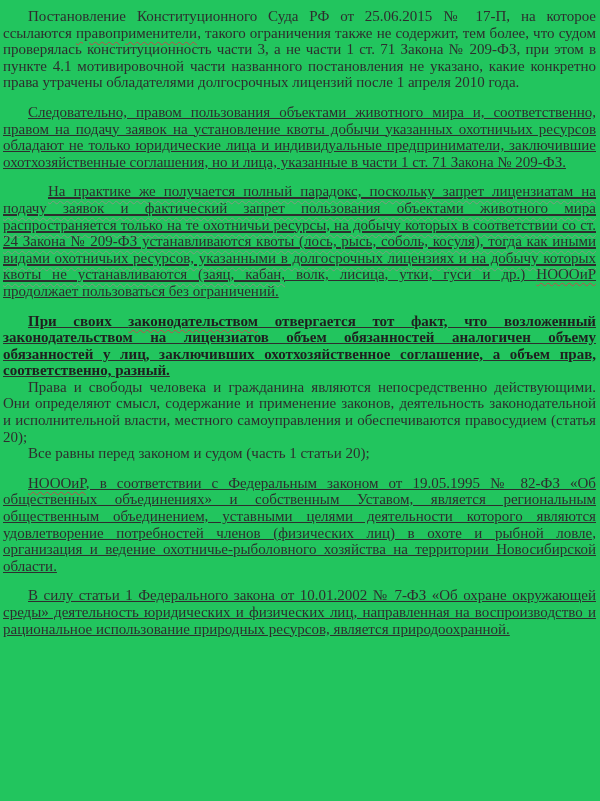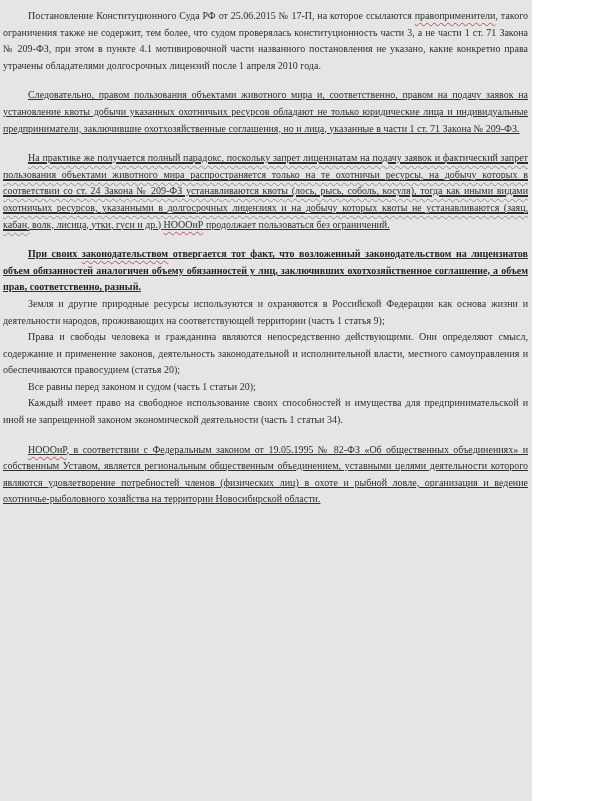--- a/index.html
+++ b/index.html
@@ -7,27 +7,27 @@
     padding: 0;
     background: #ffffff;
   }
   body {
     width: 600px;
     height: 801px;
     overflow: hidden;
     box-sizing: border-box;
   }
   .page {
-    width: 532px;
+    width: 600px;
     height: 801px;
     box-sizing: border-box;
     padding: 8px 4px 0 3px;
-    background: #e5e5e5;
+    background: #22c55e;
     font-family: "Liberation Serif", "DejaVu Serif", serif;
-    font-size: 10px;
+    font-size: 15px;
     line-height: 16.6px;
     color: #2e2e2e;
   }
   .para {
     margin: 0;
     text-indent: 25px;
     text-align: justify;
     hyphens: auto;
     -webkit-hyphens: auto;
   }
@@ -37,36 +37,36 @@
   .u {
     text-decoration: underline;
     text-decoration-thickness: 1px;
     text-underline-offset: 2px;
   }
   
   .g {
     text-decoration: underline wavy #7f9b7f;
     text-decoration-thickness: 1px;
     text-underline-offset: 4px;
+    margin-left: 20px;
   }
   
   .sp {
     text-decoration: underline wavy #c0504d;
     text-decoration-thickness: 1px;
     text-underline-offset: 2.5px;
   }
 </style>
 </head>
 <body>
 
 <div class="page">
   <div id="doc">
       <p class="para"><span>Постановление Конституционного Суда РФ от 25.06.2015 № 17-П, на которое ссылаются </span><span class="sp">правоприменители</span><span>, такого ограничения также не содержит, тем более, что судом проверялась конституционность части 3, а не части 1 ст. 71 Закона № 209-ФЗ, при этом в пункте 4.1 мотивировочной части названного постановления не указано, какие конкретно права утрачены обладателями долгосрочных лицензий после 1 апреля 2010 года.</span></p>
       <p class="para gap"><span>Следовательно, правом пользования объектами животного мира и, соответственно, правом на подачу заявок на установление квоты добычи указанных охотничьих ресурсов обладают не только юридические лица и индивидуальные предприниматели, заключившие охотхозяйственные соглашения, но и лица, указанные в части 1 ст. 71 Закона № 209-ФЗ.</span></p>
       <p class="para gap"><span class="g"><span class="u">На практике же получается полный парадокс, поскольку запрет лицензиатам на подачу заявок и фактический запрет пользования объектами животного мира распространяется только на те охотничьи ресурсы, на добычу которых в соответствии со ст. 24 Закона № 209-ФЗ устанавливаются квоты (лось, рысь, соболь, косуля), тогда как иными видами охотничьих ресурсов, указанными в долгосрочных лицензиях и на добычу которых квоты не устанавливаются (заяц, кабан,</span></span><span> волк, лисица, утки, гуси и др.) </span><span class="sp">НОООиР</span><span> продолжает пользоваться без ограничений.</span></p>
       <p class="para gap"><span class="b">При своих </span><span class="b sp">законодательством</span><span class="b"> отвергается тот факт, что возложенный законодательством на лицензиатов объем обязанностей аналогичен объему обязанностей у лиц, заключивших охотхозяйственное соглашение, а объем прав, соответственно, разный.</span></p>
-      <p class="para"><span>Земля и другие природные ресурсы используются и охраняются в Российской Федерации как основа жизни и деятельности народов, проживающих на соответствующей территории (часть 1 статья 9);</span></p>
       <p class="para"><span>Права и свободы человека и гражданина являются непосредственно действующими. Они определяют смысл, содержание и применение законов, деятельность законодательной и исполнительной власти, местного самоуправления и обеспечиваются правосудием (статья 20);</span></p>
       <p class="para"><span>Все равны перед законом и судом (часть 1 статьи 20);</span></p>
-      <p class="para"><span>Каждый имеет право на свободное использование своих способностей и имущества для предпринимательской и иной не запрещенной законом экономической деятельности (часть 1 статьи 34).</span></p>
       <p class="para gap"><span class="sp">НОООиР</span><span>, в соответствии с Федеральным законом от 19.05.1995 № 82-ФЗ «Об общественных объединениях» и собственным Уставом, является региональным общественным объединением, уставными целями деятельности которого являются удовлетворение потребностей членов (физических лиц) в охоте и рыбной ловле, организация и ведение охотничье-рыболовного хозяйства на территории Новосибирской области.</span></p>
+      <p class="para gap"><span>В силу статьи 1 Федерального закона от 10.01.2002 № 7-ФЗ «Об охране окружающей среды» деятельность юридических и физических лиц, направленная на воспроизводство и рациональное использование природных ресурсов, является природоохранной.</span></p>
     </div>
 </div>
 
 </body></html>

